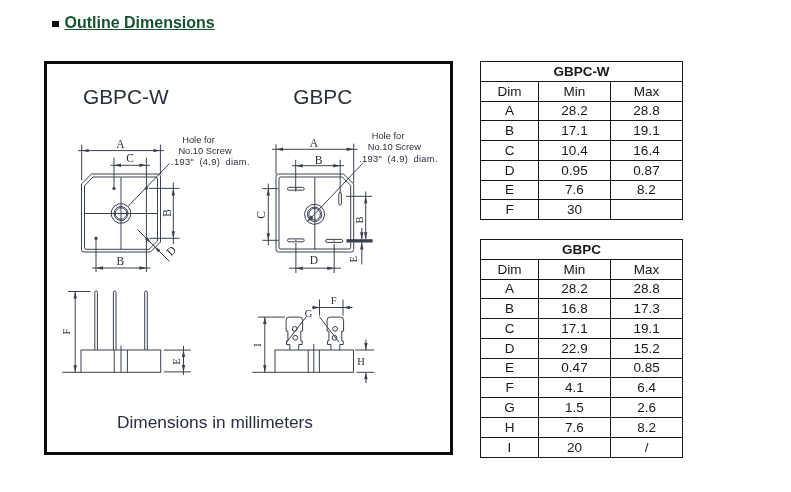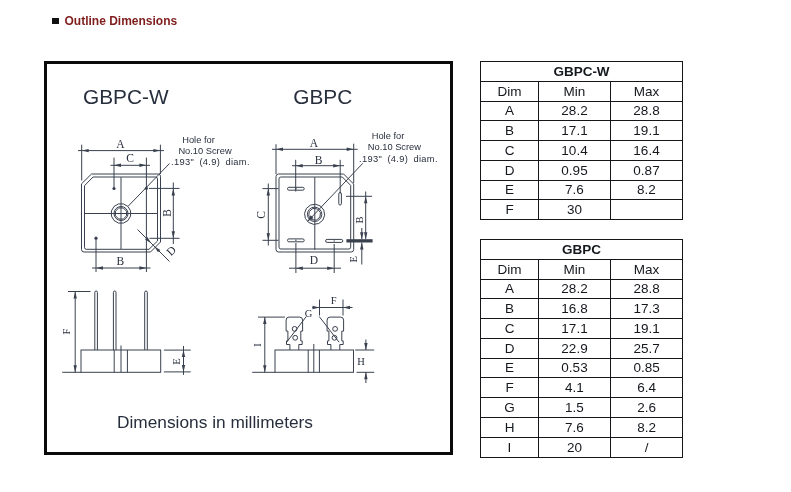--- a/index.html
+++ b/index.html
@@ -1,15 +1,15 @@
 <!DOCTYPE html>
 <html><head><meta charset="utf-8"><style>
 html,body{margin:0;padding:0;background:#fff;}
 body{width:791px;height:492px;position:relative;font-family:"Liberation Sans",sans-serif;}
-#title{position:absolute;left:52px;top:14px;font-size:12px;font-weight:bold;color:#7f1d1d;}
+#title{position:absolute;left:52px;top:14px;font-size:16px;font-weight:bold;color:#14532d;text-decoration:underline;}
 #title .sq{display:inline-block;width:6.5px;height:6.5px;background:#111;margin-right:6px;margin-bottom:1px;}
 svg{position:absolute;left:0;top:0;}
 table{position:absolute;border-collapse:collapse;table-layout:fixed;width:203px;font-size:13.5px;color:#15181d;}
 td{border:1.2px solid #14161a;text-align:center;padding:0;}
 td.hd{font-weight:bold;}
 </style></head>
 <body>
 <div id="title"><span class="sq"></span>Outline Dimensions</div>
 <svg width="791" height="492" viewBox="0 0 791 492">
 <rect x="45.5" y="62.5" width="406" height="391" fill="none" stroke="#0a0a0a" stroke-width="3"></rect>
@@ -235,25 +235,25 @@
         <td>17.3</td>
       </tr>
       <tr>
         <td>C</td>
         <td>17.1</td>
         <td>19.1</td>
       </tr>
       <tr>
         <td>D</td>
         <td>22.9</td>
-        <td>25.7</td>
+        <td>15.2</td>
       </tr>
       <tr>
         <td>E</td>
-        <td>0.53</td>
+        <td>0.47</td>
         <td>0.85</td>
       </tr>
       <tr>
         <td>F</td>
         <td>4.1</td>
         <td>6.4</td>
       </tr>
       <tr>
         <td>G</td>
         <td>1.5</td>

